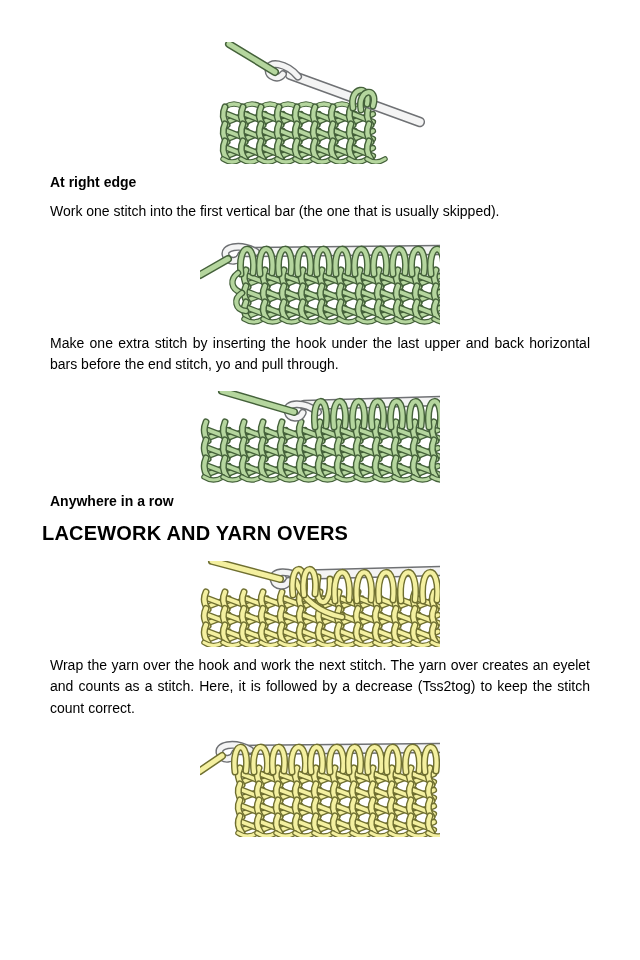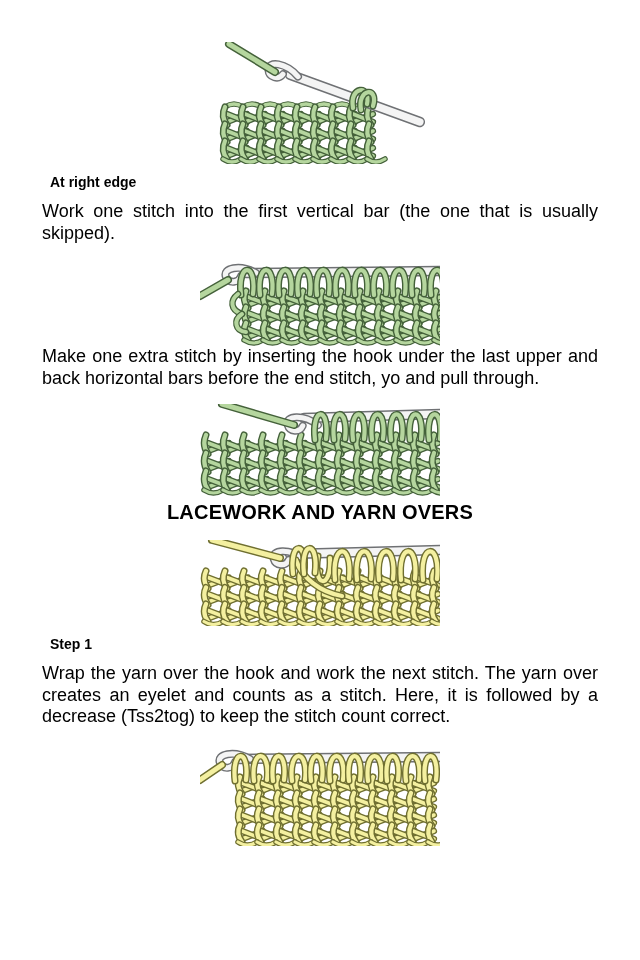--- a/index.html
+++ b/index.html
@@ -14,25 +14,25 @@
   .illo svg{display:block;}
   .w1{margin-top:42px;height:122px;}
   .w2{margin-top:16px;height:86px;}
   .w3{margin-top:15px;height:92px;}
   .w4{margin-top:14px;height:86px;}
   .w5{margin-top:18px;height:100px;}
   h3.sec{
     font-size:14px;font-weight:bold;line-height:21px;margin:8px;padding:0;
   }
   p.body{
-    font-size:18px;line-height:21.5px;margin:0;padding:0;
+    font-size:14px;line-height:21.5px;margin:8px;padding:0;
     text-align:justify;
   }
   h2.title{
-    font-size:20px;font-weight:bold;text-align:center;
+    font-size:20px;font-weight:bold;text-align:left;
     line-height:27px;margin:3px 0 0 0;padding:0;letter-spacing:.2px;
   }
 </style>
 </head>
 <body>
 
 <div class="content">
 
   <div class="illo-wrap w1">
     <span class="illo"><svg width="215" height="122" viewBox="0 0 215 122">
@@ -758,20 +758,21 @@
             <path d="M191 36 C 187 2, 206 2, 202 35" fill="none" stroke="#b5d69e" stroke-width="4.2" stroke-linecap="round" stroke-linejoin="round"></path>
             <path d="M210 36 C 206 2, 225 2, 221 35" fill="none" stroke="#44613a" stroke-width="7" stroke-linecap="round" stroke-linejoin="round"></path>
             <path d="M210 36 C 206 2, 225 2, 221 35" fill="none" stroke="#b5d69e" stroke-width="4.2" stroke-linecap="round" stroke-linejoin="round"></path>
             <path d="M229 36 C 225 2, 244 2, 240 35" fill="none" stroke="#44613a" stroke-width="7" stroke-linecap="round" stroke-linejoin="round"></path>
             <path d="M229 36 C 225 2, 244 2, 240 35" fill="none" stroke="#b5d69e" stroke-width="4.2" stroke-linecap="round" stroke-linejoin="round"></path>
             <path d="M22 0 L 94 21" fill="none" stroke="#44613a" stroke-width="8" stroke-linecap="round" stroke-linejoin="round"></path>
             <path d="M22 0 L 94 21" fill="none" stroke="#b5d69e" stroke-width="5" stroke-linecap="round" stroke-linejoin="round"></path>
           </g>
         </svg></span>
   </div>
+  <h3 class="sec">Anywhere in a row</h3>
 
   <h2 class="title">LACEWORK AND YARN OVERS</h2>
 
   <div class="illo-wrap w4">
     <span class="illo"><svg width="240" height="86" viewBox="0 0 240 86">
           <g>
             <path d="M8 45.5 L29 37.5" fill="none" stroke="#6f6f30" stroke-width="6.2" stroke-linecap="round" stroke-linejoin="round"></path>
             <path d="M8 45.5 L29 37.5" fill="none" stroke="#f4f0a0" stroke-width="3.6" stroke-linecap="round" stroke-linejoin="round"></path>
             <path d="M8 37.5 L29 45.5" fill="none" stroke="#6f6f30" stroke-width="6.2" stroke-linecap="round" stroke-linejoin="round"></path>
             <path d="M8 37.5 L29 45.5" fill="none" stroke="#f4f0a0" stroke-width="3.6" stroke-linecap="round" stroke-linejoin="round"></path>
@@ -1041,21 +1042,20 @@
             <path d="M179 40 C 175 2, 197 2, 193 39" fill="none" stroke="#f4f0a0" stroke-width="4.2" stroke-linecap="round" stroke-linejoin="round"></path>
             <path d="M201 40 C 197 2, 219 2, 215 39" fill="none" stroke="#6f6f30" stroke-width="7" stroke-linecap="round" stroke-linejoin="round"></path>
             <path d="M201 40 C 197 2, 219 2, 215 39" fill="none" stroke="#f4f0a0" stroke-width="4.2" stroke-linecap="round" stroke-linejoin="round"></path>
             <path d="M223 40 C 219 2, 241 2, 237 39" fill="none" stroke="#6f6f30" stroke-width="7" stroke-linecap="round" stroke-linejoin="round"></path>
             <path d="M223 40 C 219 2, 241 2, 237 39" fill="none" stroke="#f4f0a0" stroke-width="4.2" stroke-linecap="round" stroke-linejoin="round"></path>
             <path d="M12 0 L 80 18" fill="none" stroke="#6f6f30" stroke-width="8" stroke-linecap="round" stroke-linejoin="round"></path>
             <path d="M12 0 L 80 18" fill="none" stroke="#f4f0a0" stroke-width="5" stroke-linecap="round" stroke-linejoin="round"></path>
           </g>
         </svg></span>
   </div>
-  <h3 class="sec">Step 1</h3>
   <p class="body">Wrap the yarn over the hook and work the next stitch. The yarn over creates an eyelet and counts as a stitch. Here, it is followed by a decrease (Tss2tog) to keep the stitch count correct.</p>
 
   <div class="illo-wrap w5">
     <span class="illo"><svg width="240" height="100" viewBox="0 0 240 100">
           <g>
             <path d="M42 45 L63 37" fill="none" stroke="#6f6f30" stroke-width="6.2" stroke-linecap="round" stroke-linejoin="round"></path>
             <path d="M42 45 L63 37" fill="none" stroke="#f4f0a0" stroke-width="3.6" stroke-linecap="round" stroke-linejoin="round"></path>
             <path d="M42 37 L63 45" fill="none" stroke="#6f6f30" stroke-width="6.2" stroke-linecap="round" stroke-linejoin="round"></path>
             <path d="M42 37 L63 45" fill="none" stroke="#f4f0a0" stroke-width="3.6" stroke-linecap="round" stroke-linejoin="round"></path>
             <path d="M61 45 L82 37" fill="none" stroke="#6f6f30" stroke-width="6.2" stroke-linecap="round" stroke-linejoin="round"></path>

